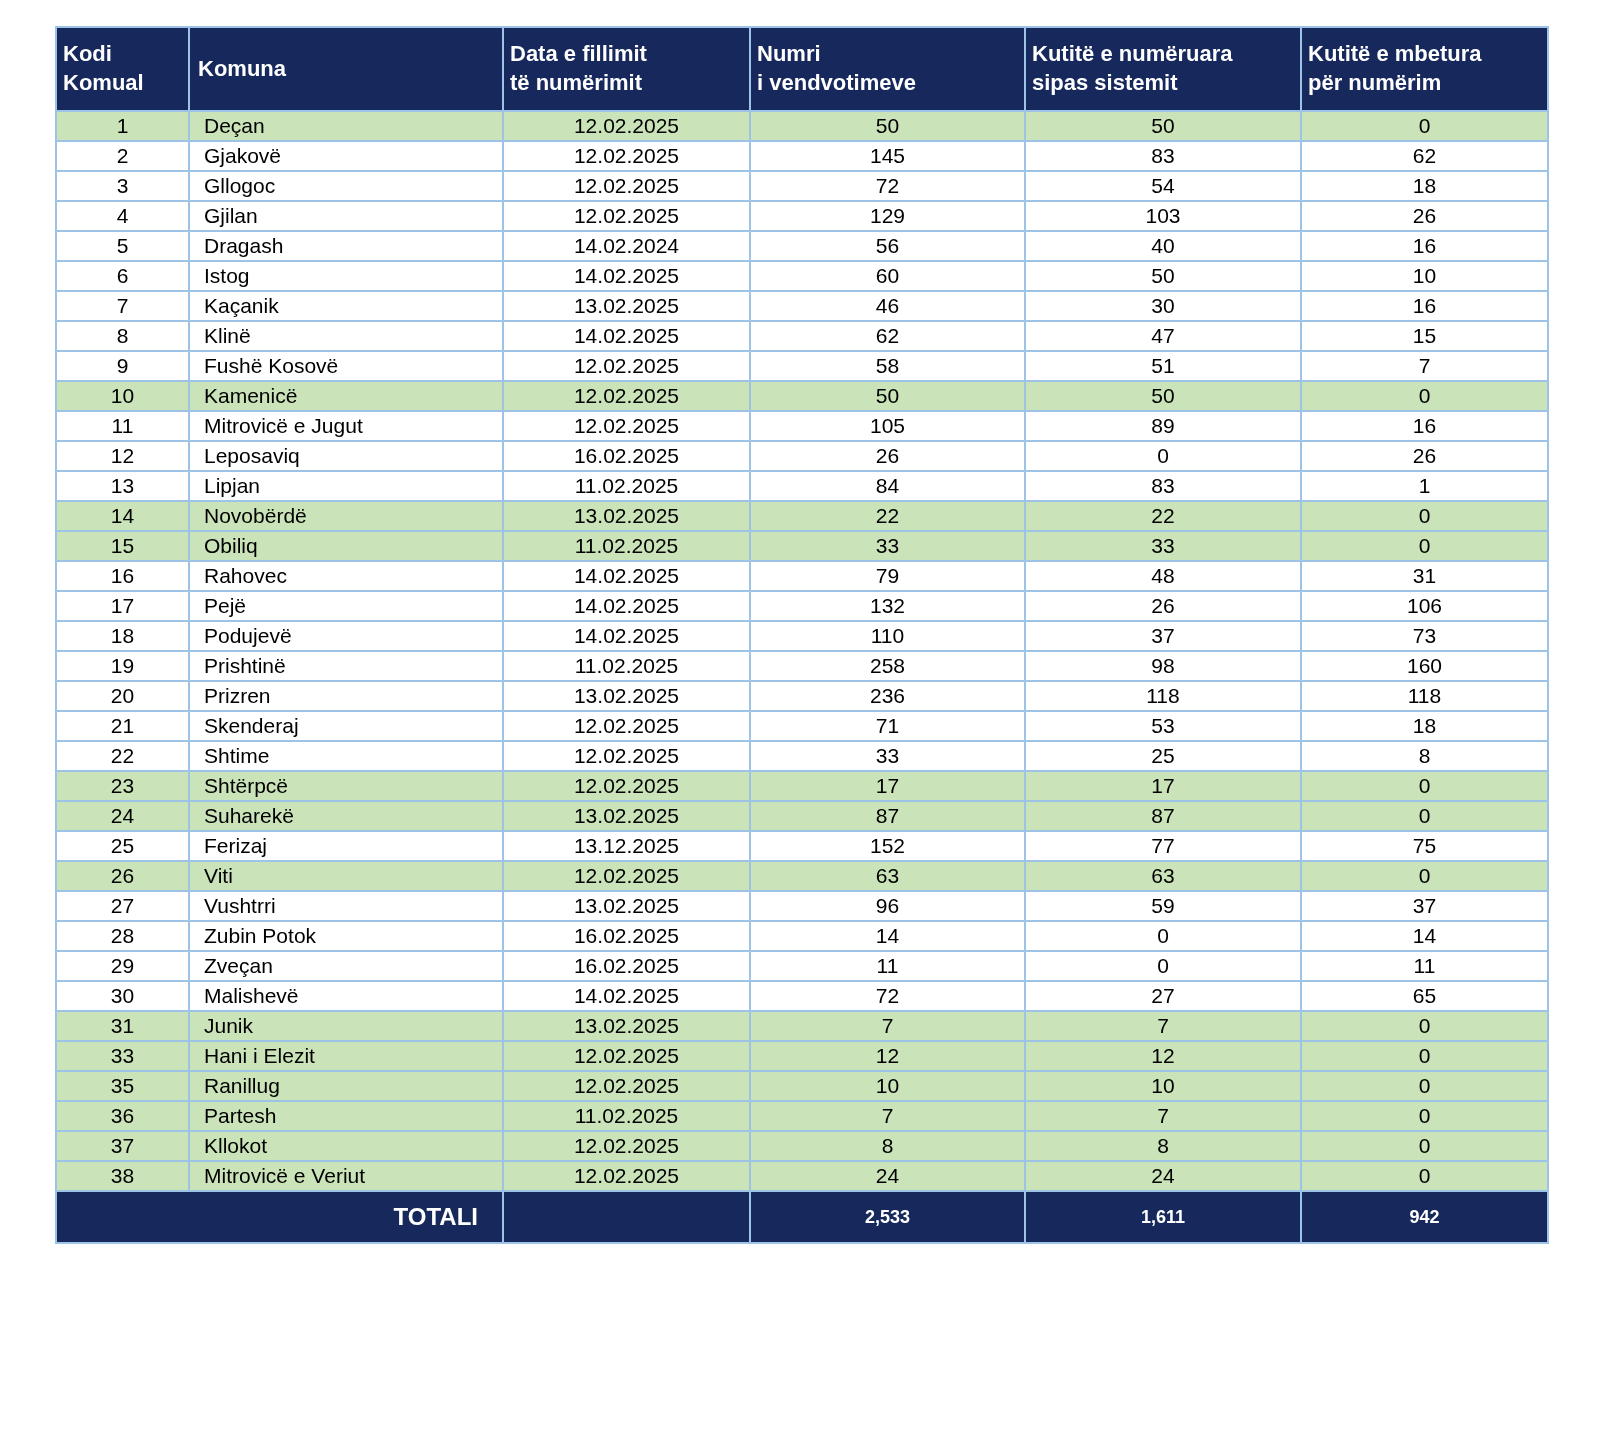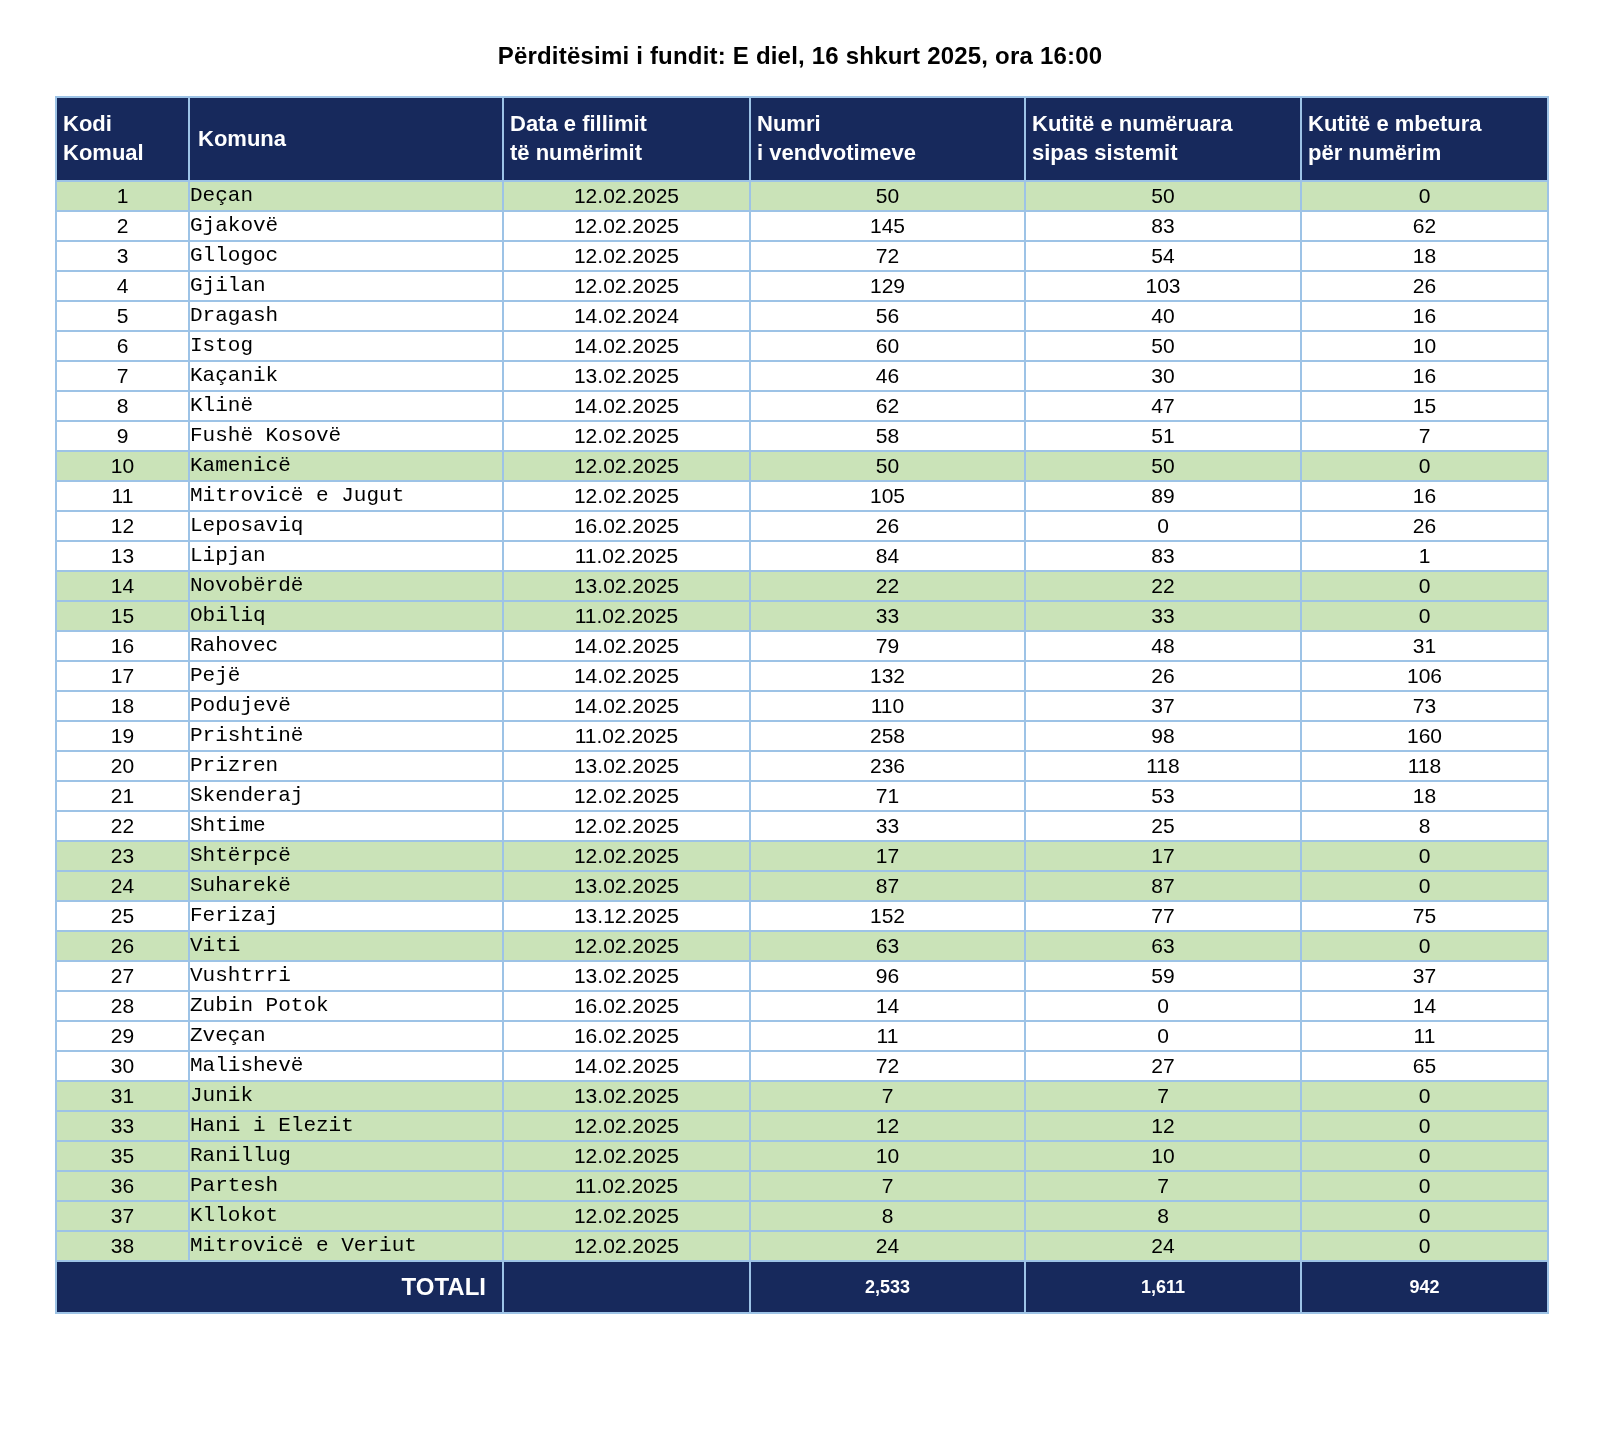--- a/index.html
+++ b/index.html
@@ -56,53 +56,52 @@
     height: 28px;
     font-size: 21px;
     text-align: center;
     vertical-align: middle;
     padding: 0;
     background: #ffffff;
     line-height: 28px;
   }
   tbody td.muni {
     text-align: left;
-    font-family: Liberation Mono, monospace;
+    padding-left: 14px;
   }
   tbody tr.hl td {
     background: #CAE3B8;
   }
   tfoot td {
     background: #17295C;
     color: #ffffff;
     font-weight: bold;
     height: 48px;
     font-size: 18px;
     text-align: center;
     vertical-align: middle;
     border: 2px solid #ffffff;
     border-top: 2px solid #9DC3E6;
     border-bottom: 2px solid #9DC3E6;
   }
   tfoot td.totlabel {
     text-align: right;
-    padding-right: 16px;
+    padding-right: 24px;
     font-size: 24px;
     border-left: 2px solid #9DC3E6;
   }
   tfoot td.last {
     border-right: 2px solid #9DC3E6;
   }
 </style>
 </head>
 <body>
 
 <div class="page">
 
-  <div class="title">Përditësimi i fundit: E diel, 16 shkurt 2025, ora 16:00</div>
 
   <table class="results">
     <colgroup>
       <col style="width:133px">
       <col style="width:314px">
       <col style="width:247px">
       <col style="width:275px">
       <col style="width:276px">
       <col style="width:247px">
     </colgroup>

